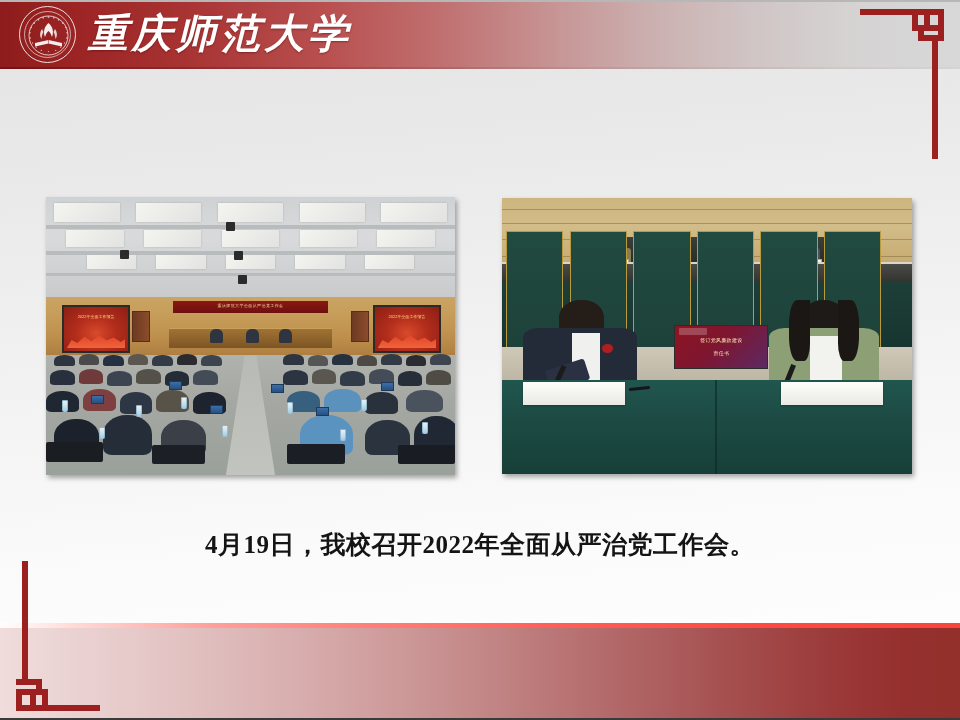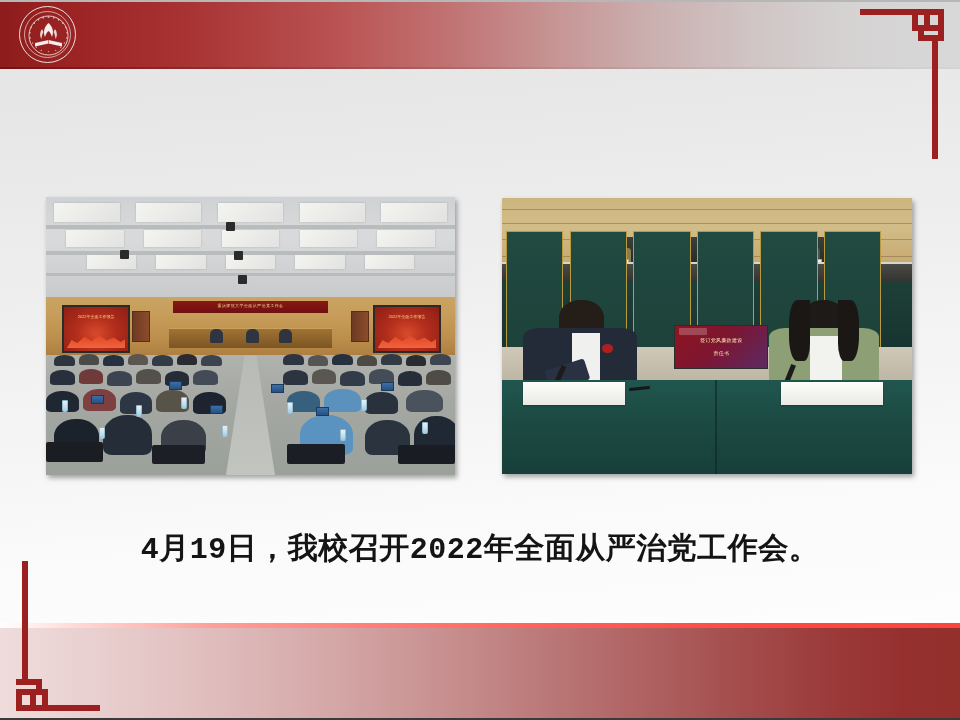--- a/index.html
+++ b/index.html
@@ -284,22 +284,22 @@
     border-radius:3px 3px 0 0;
   }
 
   
   .caption {
     position: absolute;
     left: 0;
     top: 528px;
     width: 960px;
     text-align: center;
-    font-family: Liberation Mono, monospace;
-    font-size: 30px;
+    font-family: Liberation Serif, serif;
+    font-size: 25px;
     font-weight: 700;
     color: #141414;
     letter-spacing: .5px;
     white-space: nowrap;
   }
 
   
   .footer-band {
     position: absolute;
     left: 0;
@@ -379,20 +379,21 @@
           <circle cx="44.4" cy="36" r=".7"></circle>
         <circle cx="16.3" cy="40.3" r=".7"></circle>
           <circle cx="40.7" cy="40.3" r=".7"></circle>
         <circle cx="21.3" cy="43.4" r=".7"></circle>
           <circle cx="35.7" cy="43.4" r=".7"></circle>
         <circle cx="28.5" cy="44.6" r=".7"></circle>
       </g>
     </svg>
   </div>
 
+  <div class="wordmark">重庆师范大学</div>
 
   <div class="ornament-tr">
     <svg width="84" height="150" viewBox="0 0 84 150">
       <g fill="#9c2020">
 
         <rect x="0" y="0" width="58" height="6"></rect>
 
         <rect x="52" y="0" width="6" height="22"></rect>
 
         <rect x="58" y="0" width="26" height="6"></rect>

